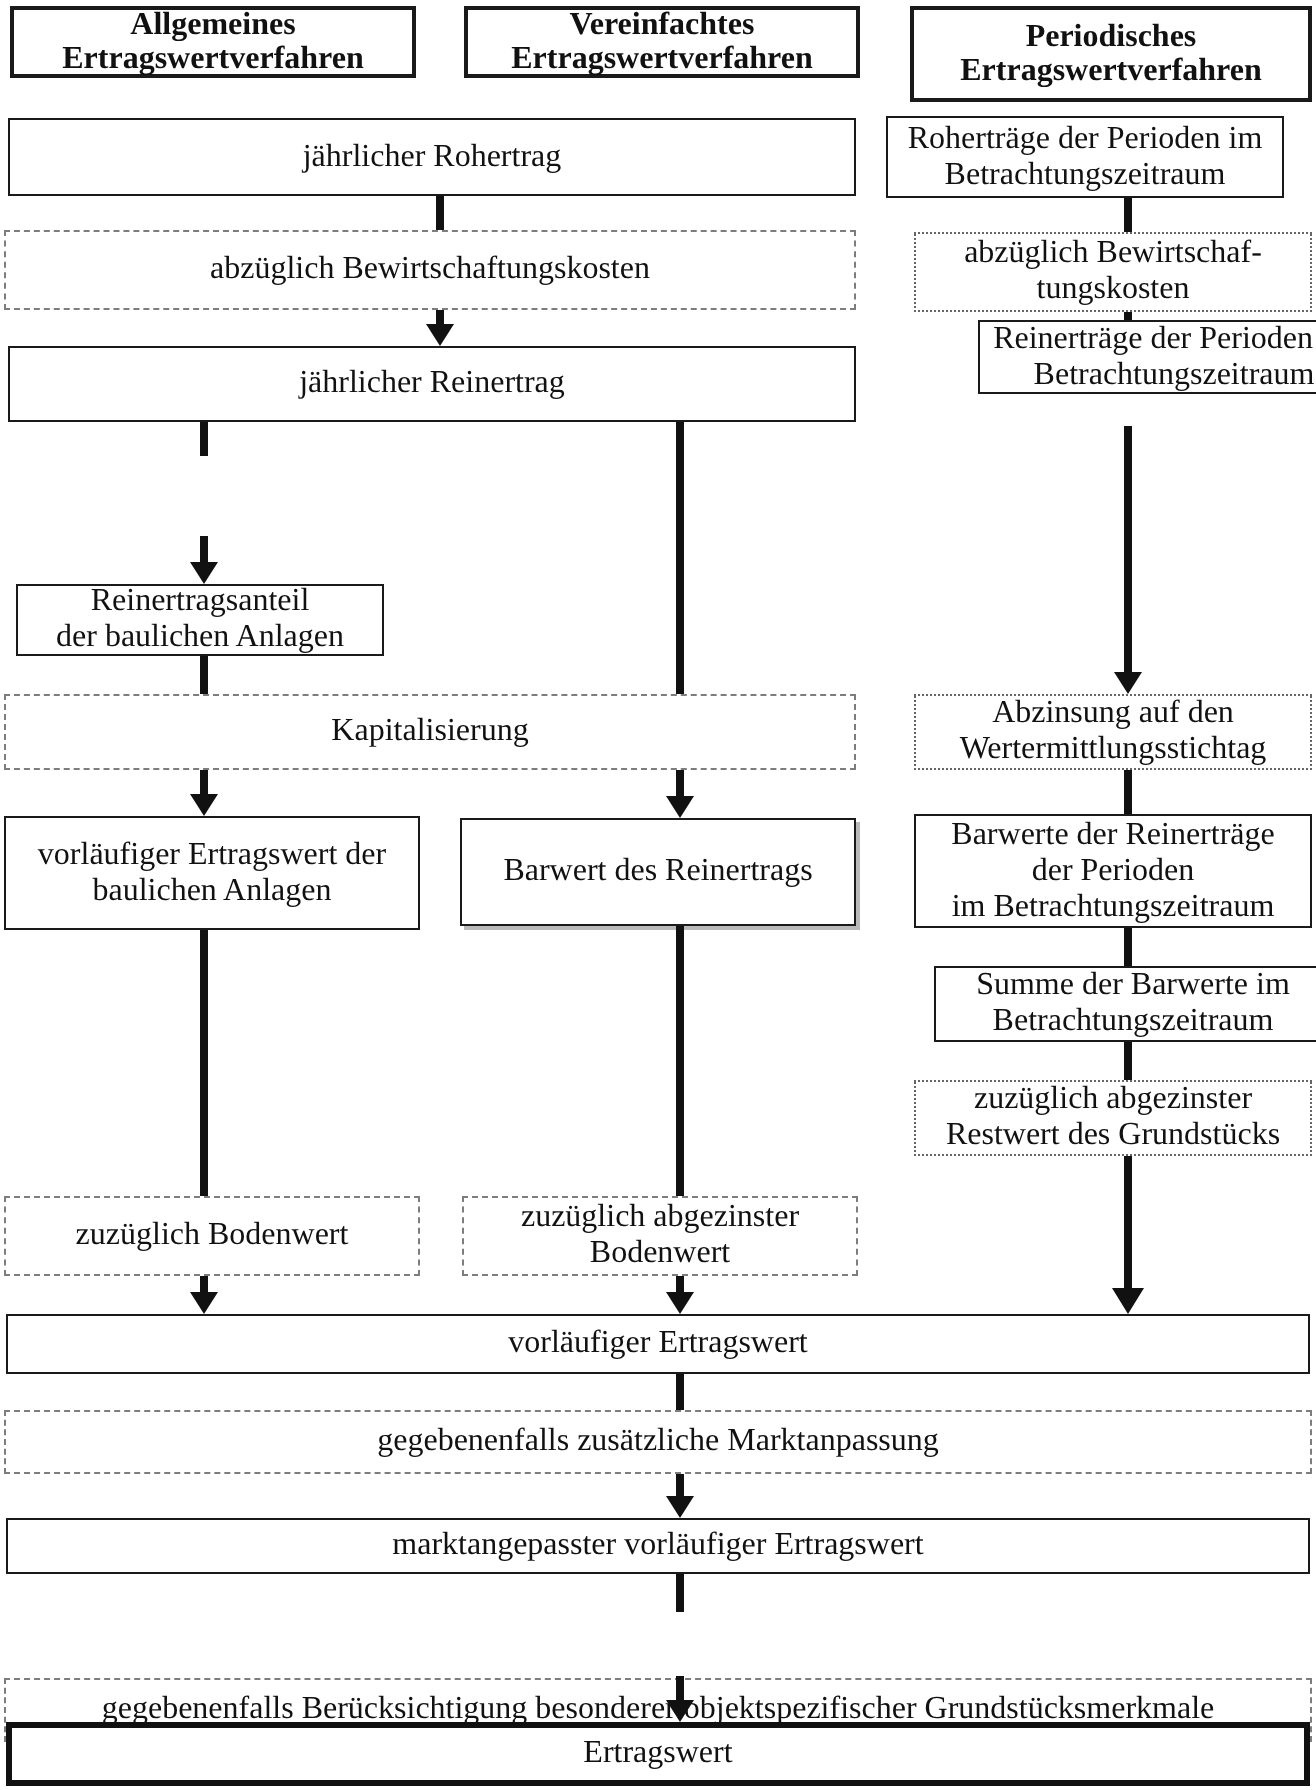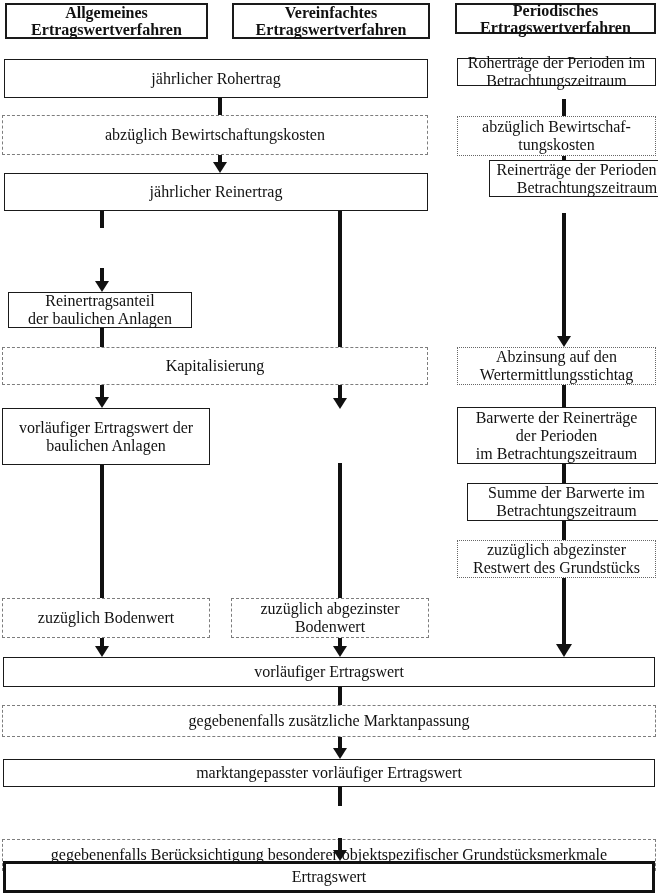--- a/index.html
+++ b/index.html
@@ -64,25 +64,25 @@
 </style>
 </head>
 <body>
 
 <div id="stage">
 
   <div class="box hdr" style="left:5px; top:3px; width:203px; height:36px;">Allgemeines
 Ertragswertverfahren</div>
   <div class="box hdr" style="left:232px; top:3px; width:198px; height:36px;">Vereinfachtes
 Ertragswertverfahren</div>
-  <div class="box hdr" style="left:455px; top:3px; width:201px; height:31px;">Periodisches
+  <div class="box hdr" style="left:455px; top:3px; width:201px; height:48px;">Periodisches
 Ertragswertverfahren</div>
 
   <div class="box solid" style="left:4px; top:59px; width:424px; height:39px;">jährlicher Rohertrag</div>
-  <div class="box solid" style="left:457px; top:58px; width:199px; height:28px;">Roherträge der Perioden im
+  <div class="box solid" style="left:443px; top:58px; width:199px; height:41px;">Roherträge der Perioden im
 Betrachtungszeitraum</div>
 
   <div class="cline" style="left:218px; top:98px; height:17px;"></div>
   <div class="cline" style="left:562px; top:99px; height:17px;"></div>
 
   <div class="box dotted" style="left:457px; top:116px; width:199px; height:40px;">abzüglich Bewirtschaf-
 tungskosten</div>
   <div class="box dashed" style="left:2px; top:115px; width:426px; height:40px;">abzüglich Bewirtschaftungskosten</div>
 
   <div class="carrow" style="left:213px; top:155px; height:18px;">
@@ -122,20 +122,21 @@
       <i class="head"></i>
     </div>
   <div class="carrow" style="left:333px; top:385px; height:24px;">
       <i class="shaft"></i>
       <i class="head"></i>
     </div>
   <div class="cline" style="left:562px; top:385px; height:22px;"></div>
 
   <div class="box solid" style="left:2px; top:408px; width:208px; height:57px;">vorläufiger Ertragswert der
 baulichen Anlagen</div>
+  <div class="box solid shadowed" style="left:230px; top:409px; width:198px; height:54px;">Barwert des Reinertrags</div>
   <div class="box solid" style="left:457px; top:407px; width:199px; height:57px;">Barwerte der Reinerträge
 der Perioden
 im Betrachtungszeitraum</div>
 
   <div class="cline" style="left:562px; top:464px; height:19px;"></div>
   <div class="box solid" style="left:457px; top:483px; width:199px; height:38px;margin-left:10px;">Summe der Barwerte im
 Betrachtungszeitraum</div>
   <div class="cline" style="left:562px; top:521px; height:19px;"></div>
   <div class="box dotted" style="left:457px; top:540px; width:199px; height:38px;">zuzüglich abgezinster
 Restwert des Grundstücks</div>

